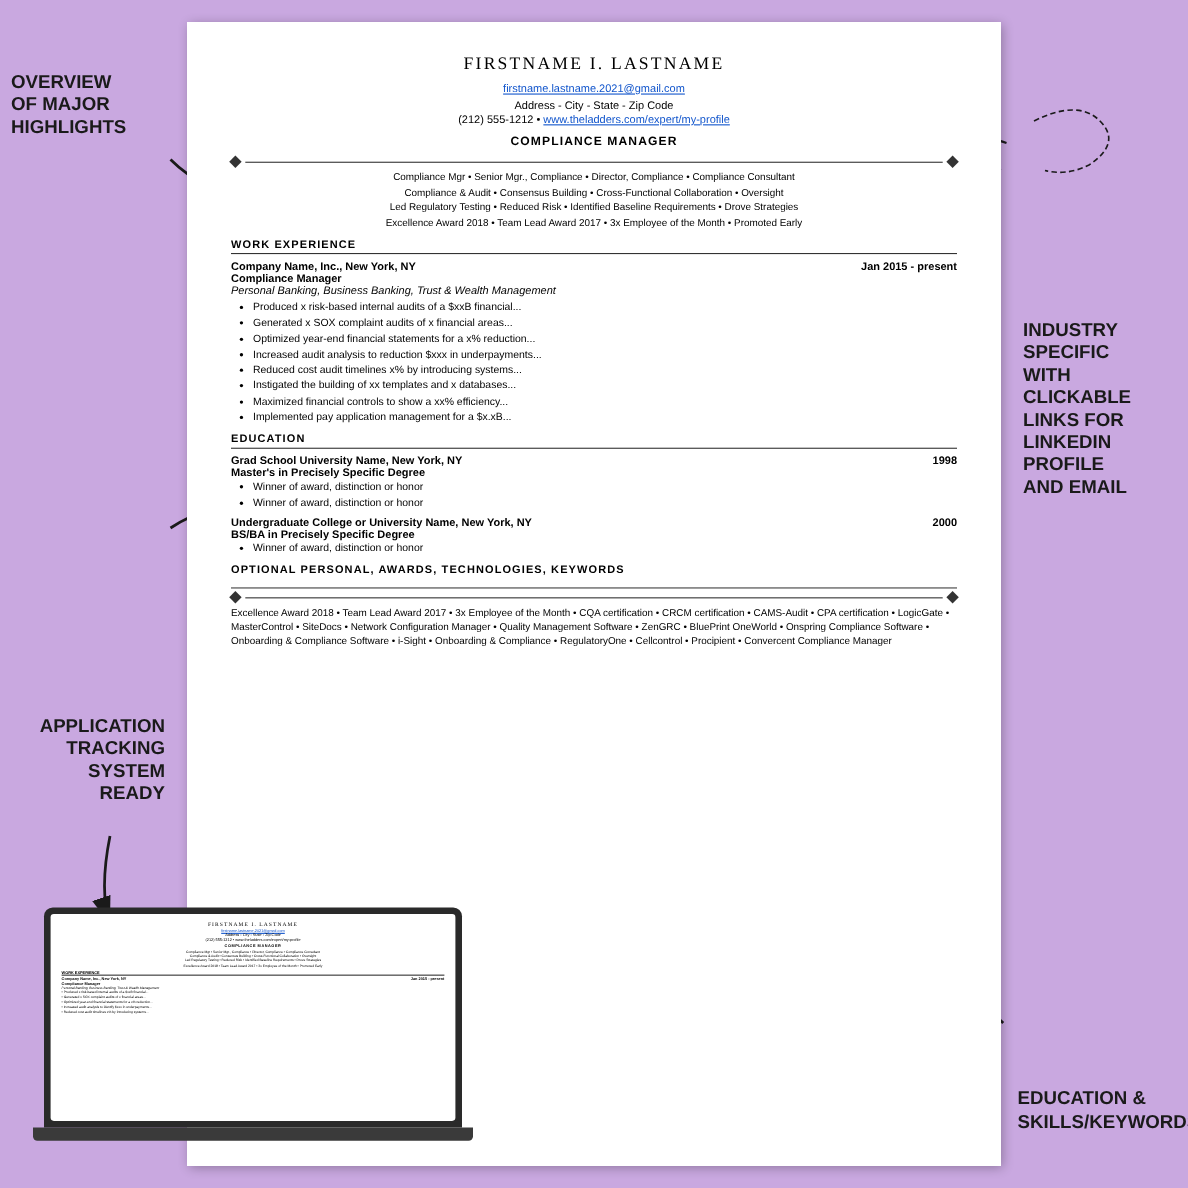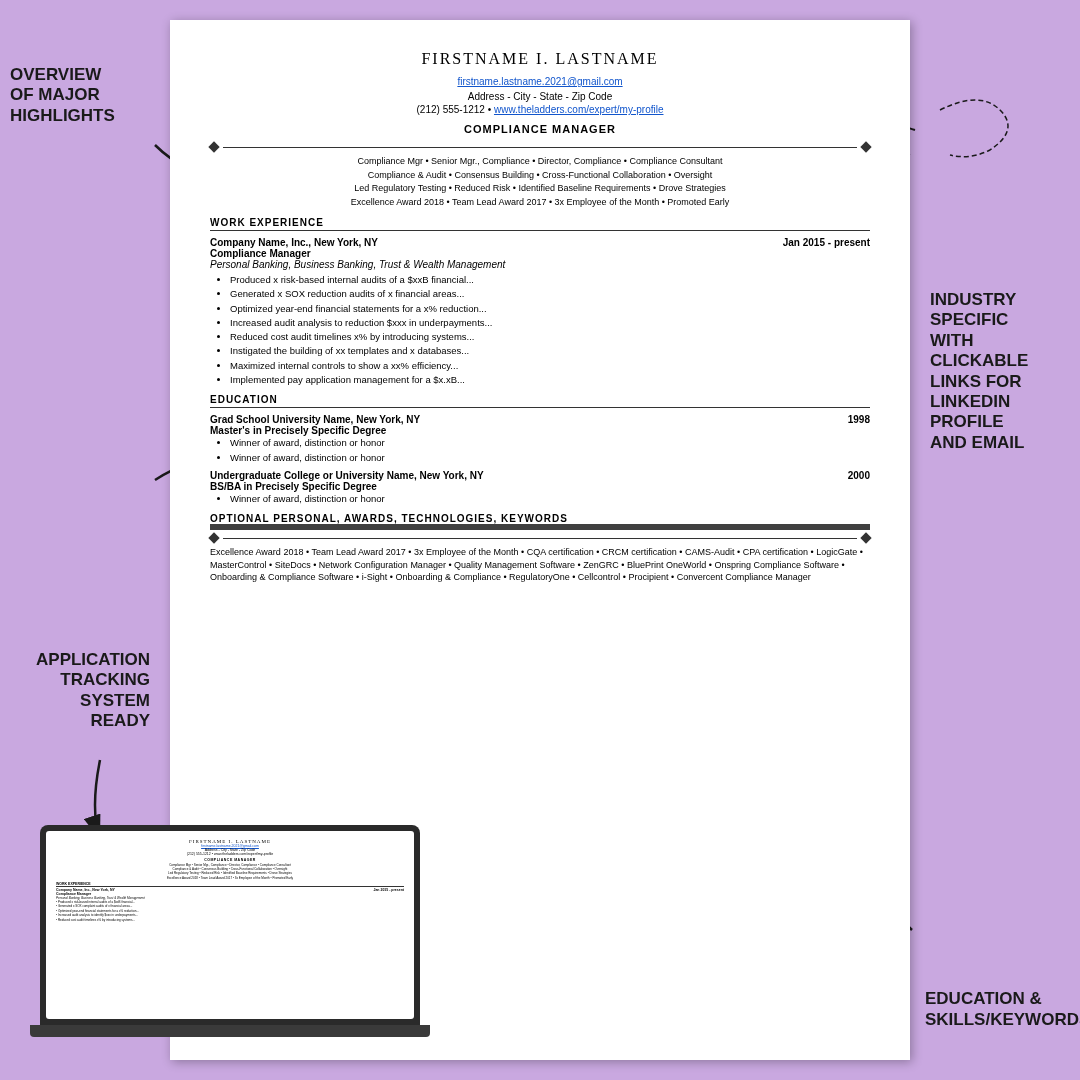--- a/index.html
+++ b/index.html
@@ -246,22 +246,22 @@
 
     .edu-degree {
       font-size: 10px;
       font-weight: bold;
     }
 
     .optional-section-title {
       font-size: 10px;
       font-weight: bold;
       letter-spacing: 1px;
-      border-bottom: 6px solid #404040;
-      padding-bottom: 0;
+      border-bottom: 1px solid #404040;
+      padding-bottom: 10px;
       margin-bottom: 4px;
       margin-top: 8px;
     }
 
     .optional-keywords-text {
       font-size: 9px;
       line-height: 1.4;
     }
 
     
@@ -440,26 +440,26 @@
 
   <div class="job-entry">
     <div class="job-header-row">
       <span>Company Name, Inc., New York, NY</span>
       <span>Jan 2015 - present</span>
     </div>
     <div class="job-subtitle">Compliance Manager</div>
     <div class="job-dept">Personal Banking, Business Banking, Trust &amp; Wealth Management</div>
     <ul class="bullet-list">
       <li>Produced x risk-based internal audits of a $xxB financial...</li>
-      <li>Generated x SOX reduction audits of x financial areas...</li>
+      <li>Generated x SOX complaint audits of x financial areas...</li>
       <li>Optimized year-end financial statements for a x% reduction...</li>
       <li>Increased audit analysis to reduction $xxx in underpayments...</li>
       <li>Reduced cost audit timelines x% by introducing systems...</li>
       <li>Instigated the building of xx templates and x databases...</li>
-      <li>Maximized internal controls to show a xx% efficiency...</li>
+      <li>Maximized financial controls to show a xx% efficiency...</li>
       <li>Implemented pay application management for a $x.xB...</li>
     </ul>
   </div>
 
   <div class="section-header">EDUCATION</div>
 
   <div class="edu-entry">
     <div class="edu-header-row">
       <span>Grad School University Name, New York, NY</span>
       <span>1998</span>

